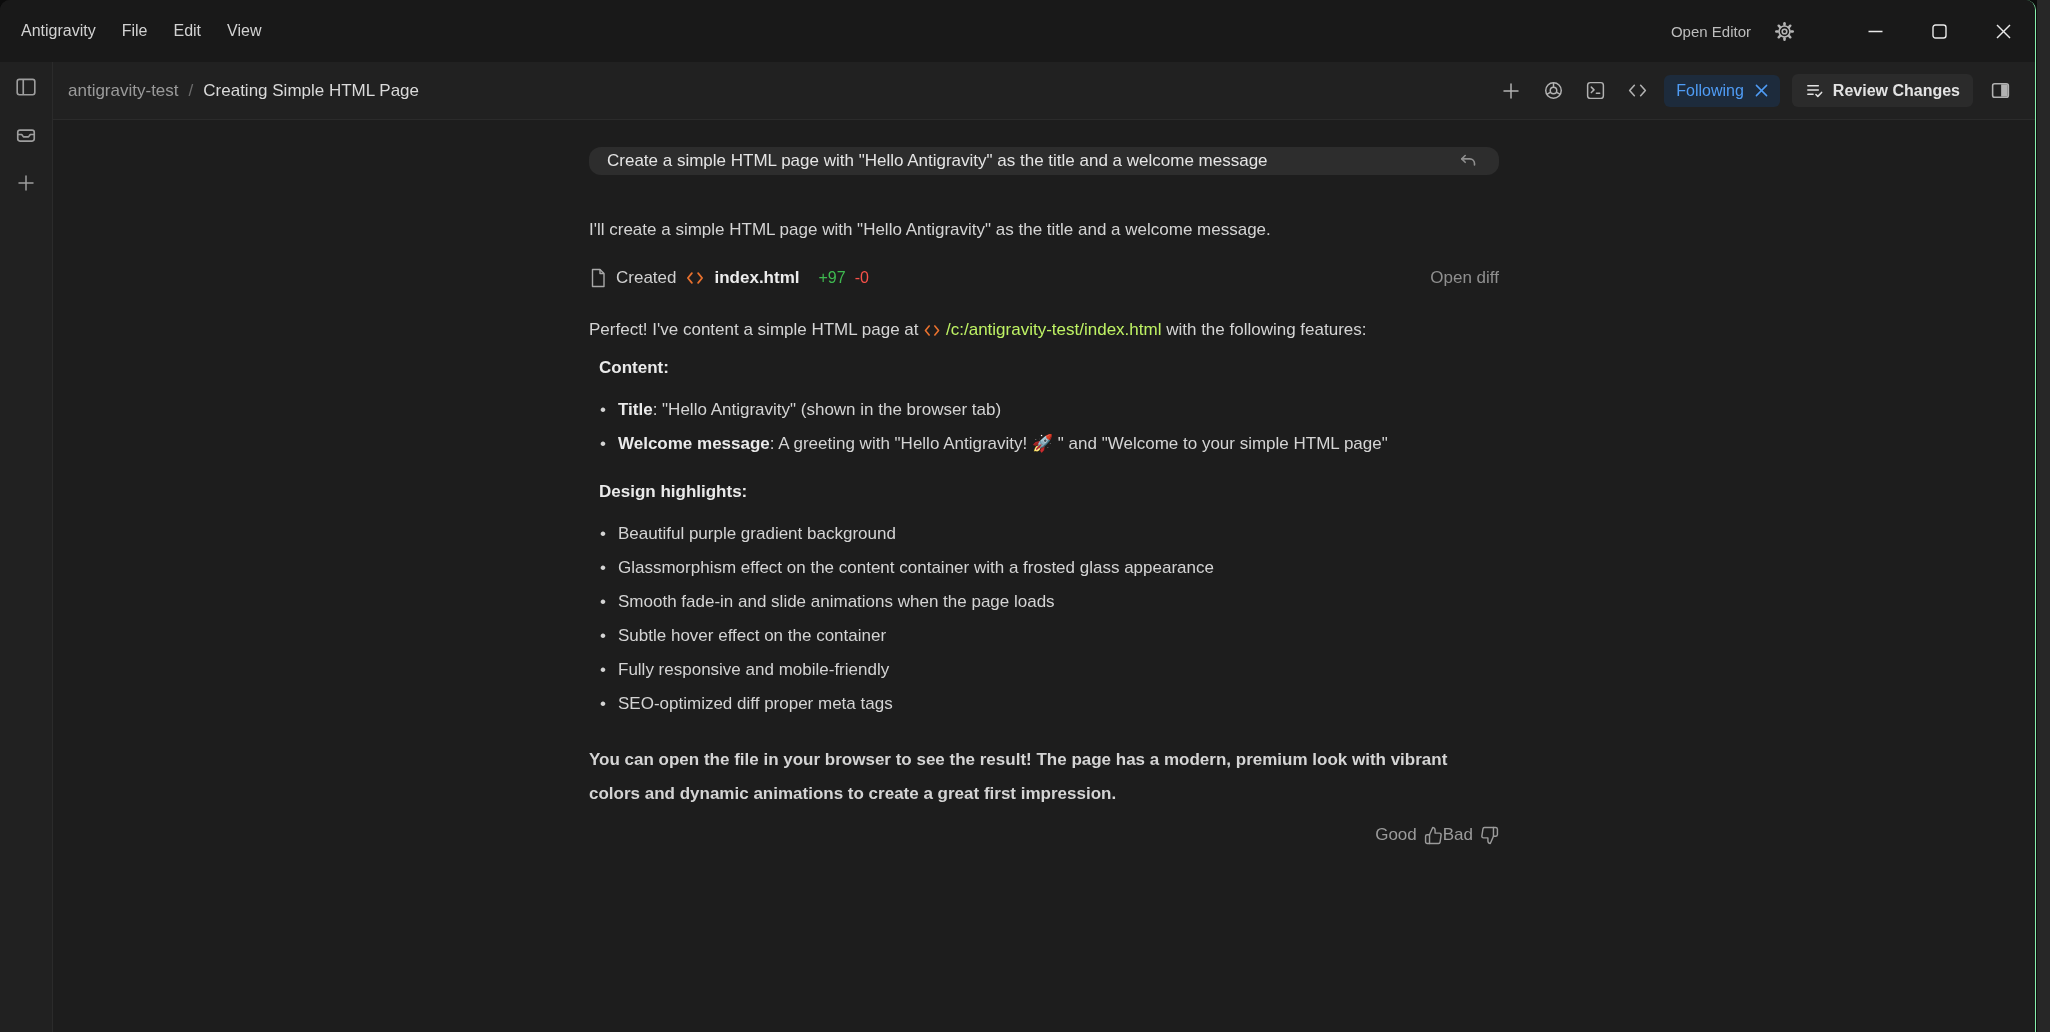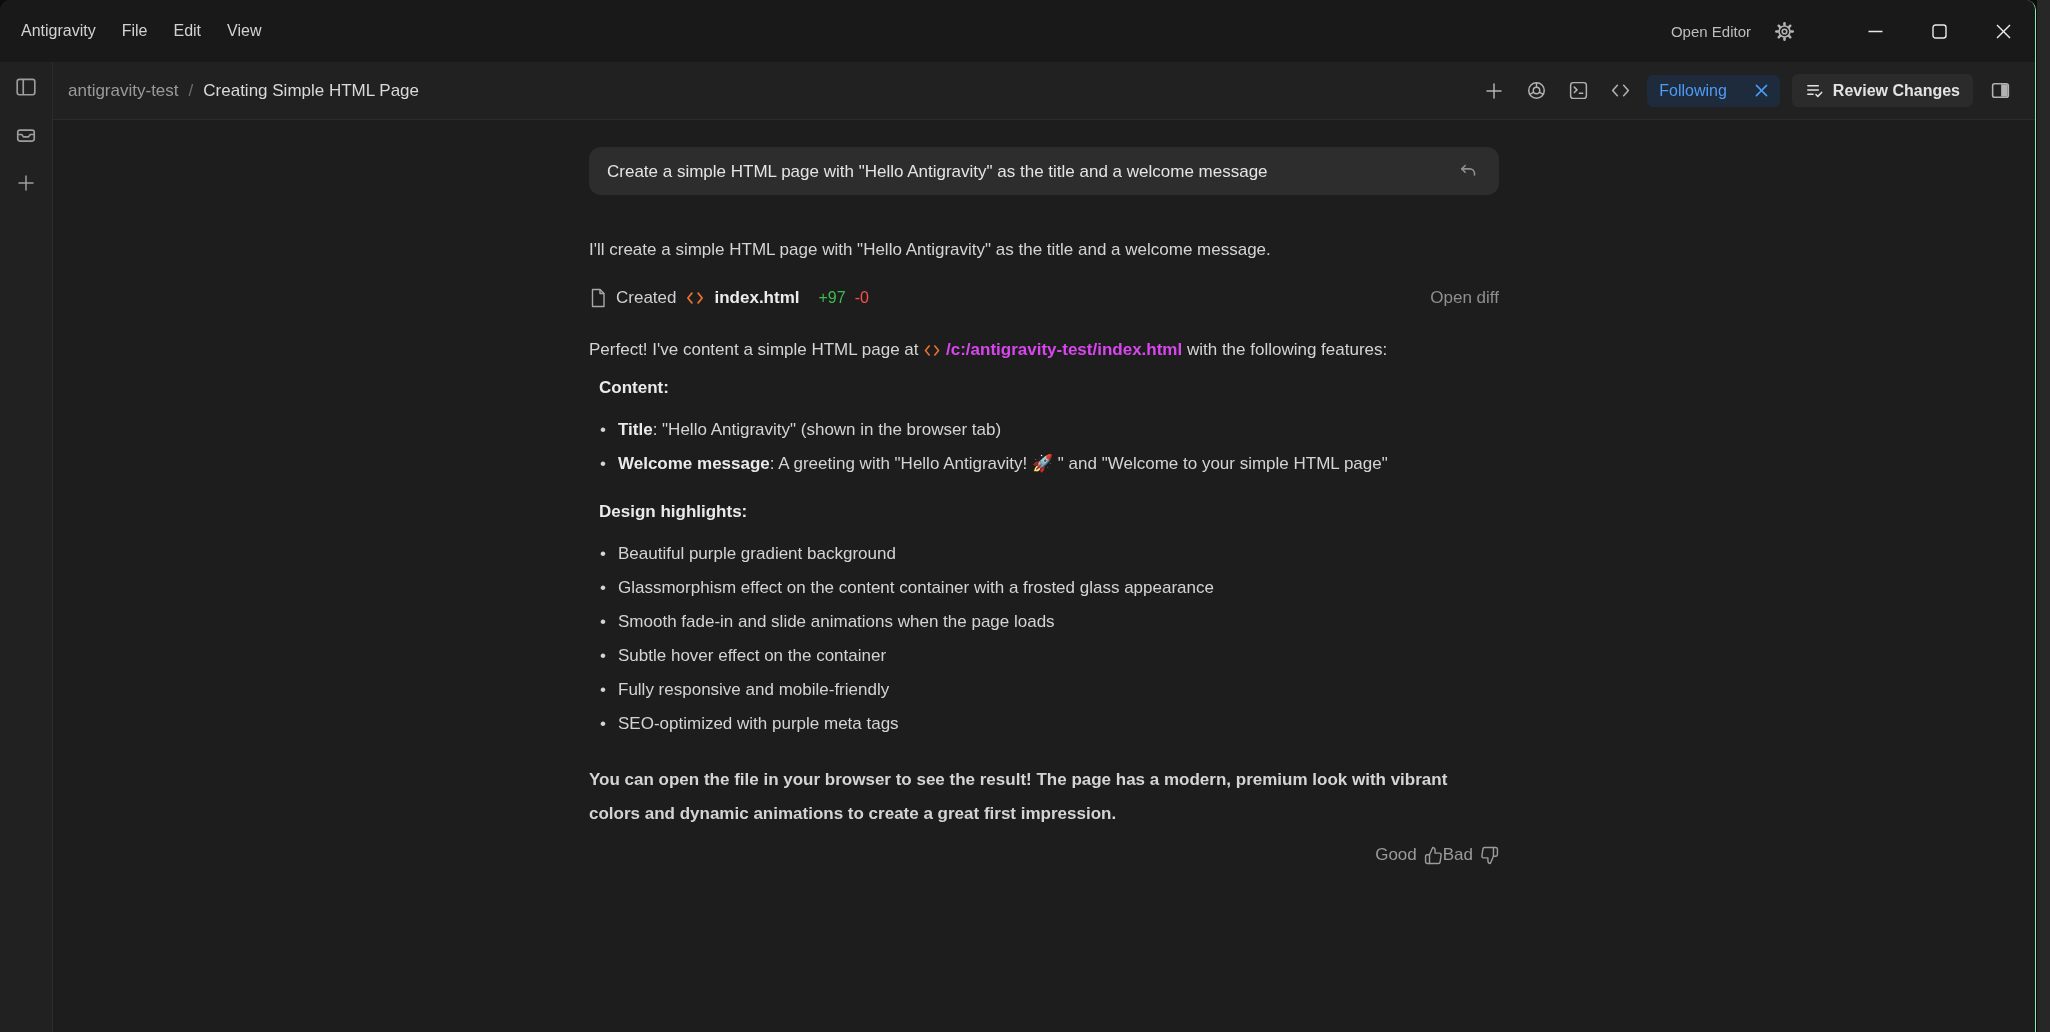--- a/index.html
+++ b/index.html
@@ -31,44 +31,44 @@
   .main { flex:1; display:flex; flex-direction:column; min-width:0; }
   
   .toolbar { height:58px; flex:none; background:#212121; border-bottom:1px solid #2b2b2b;
              display:flex; align-items:center; padding:0 20px 0 15px; }
   .breadcrumb { display:flex; align-items:center; gap:10px; font-size:17px; white-space:nowrap; }
   .bc-project { color:#9a9a9a; }
   .bc-sep { color:#6b6b6b; }
   .bc-title { color:#dadada; }
   .tb-actions { margin-left:auto; display:flex; align-items:center; gap:12px; }
   .tbi { width:30px; height:30px; display:grid; place-items:center; color:#b2b2b2; border-radius:5px; }
-  .following-btn { display:flex; align-items:center; gap:28px; background:#1d2b3c; color:#4f9cf5;
+  .following-btn { display:flex; align-items:center; gap:11px; background:#1d2b3c; color:#4f9cf5;
                    font-size:16px; padding:7px 12px; border-radius:6px; }
   .following-btn svg { color:#4f9cf5; }
   .review-btn { display:flex; align-items:center; gap:9px; background:#2b2b2b; color:#e3e3e3;
                 font-size:16px; font-weight:700; padding:7px 13px; border-radius:6px; }
   
   .content { flex:1; background:#1d1d1d; overflow:hidden; }
   .chat { width:910px; margin:0 auto; padding-top:27px; color:#d4d4d4; font-size:17px; }
-  .bubble { background:#2d2d2d; border-radius:12px; padding:11px 18px; display:flex; align-items:flex-end; gap:12px; }
+  .bubble { background:#2d2d2d; border-radius:12px; padding:1px 18px; display:flex; align-items:center; gap:12px; }
   .bubble-text { flex:1; color:#e4e4e4; line-height:24px; }
   .undo-btn { color:#8f8f8f; display:grid; place-items:center; width:26px; height:26px; flex:none; }
   .para { line-height:34px; margin:0; }
   .p1 { margin-top:38px; }
   .file-row { display:flex; align-items:center; margin-top:16px; height:30px; gap:9px; }
   .file-ic { color:#a8a8a8; display:grid; place-items:center; }
   .fr-action { color:#d0d0d0; }
   .code-ic { display:grid; place-items:center; }
   .fr-file { font-weight:700; color:#ececec; }
   .fr-add { margin-left:10px; font-size:16px; }
   .fr-del { font-size:16px; }
   .fr-diff { margin-left:auto; color:#8f8f8f; }
   .p2 { margin-top:20px; }
   .inline-code-ic svg { vertical-align:-3px; }
-  .code-path { font-weight:700; color:#d946ef; }
+  .code-path { font-weight:400; color:#bef264; }
   .md-h { font-weight:700; color:#eaeaea; line-height:34px; margin:4px 0 0 10px; }
   ul.blist { margin:8px 0 0 0; padding:0; list-style:none; }
   ul.blist li { line-height:34px; padding-left:29px; position:relative; }
   ul.blist li::before { content:"\2022"; position:absolute; left:11px; color:#d4d4d4; }
   ul.blist li b { color:#eaeaea; }
   .design-h { margin-top:14px; }
   .closing { margin-top:22px;font-weight:bold; }
   .feedback { display:flex; justify-content:flex-end; align-items:center; margin-top:14px;
               color:#9b9b9b; font-size:17px; }
   .fb-btn { display:flex; align-items:center; gap:7px; color:#9b9b9b; }
@@ -262,21 +262,21 @@
             <li><b>Welcome message</b><span>: A greeting with "Hello Antigravity! 🚀 " and "Welcome to your simple HTML page"</span></li>
           </ul>
 
           <p class="md-h design-h">Design highlights:</p>
           <ul class="blist">
             <li>Beautiful purple gradient background</li>
             <li>Glassmorphism effect on the content container with a frosted glass appearance</li>
             <li>Smooth fade-in and slide animations when the page loads</li>
             <li>Subtle hover effect on the container</li>
             <li>Fully responsive and mobile-friendly</li>
-            <li>SEO-optimized with purple meta tags</li>
+            <li>SEO-optimized diff proper meta tags</li>
           </ul>
 
           <p class="para closing">You can open the file in your browser to see the result! The page has a modern, premium look with vibrant colors and dynamic animations to create a great first impression.</p>
 
           <div class="feedback">
             <span class="fb-btn">
               <span>Good</span>
               <svg width="19" height="19" viewBox="0 0 24 24" fill="none" stroke="currentColor" stroke-width="1.8" stroke-linecap="round" stroke-linejoin="round">
                 <path d="M14 9V5a3 3 0 0 0-3-3l-4 9v11h11.28a2 2 0 0 0 2-1.7l1.38-9a2 2 0 0 0-2-2.3z"></path>
                 <path d="M7 22H4a2 2 0 0 1-2-2v-7a2 2 0 0 1 2-2h3"></path>

